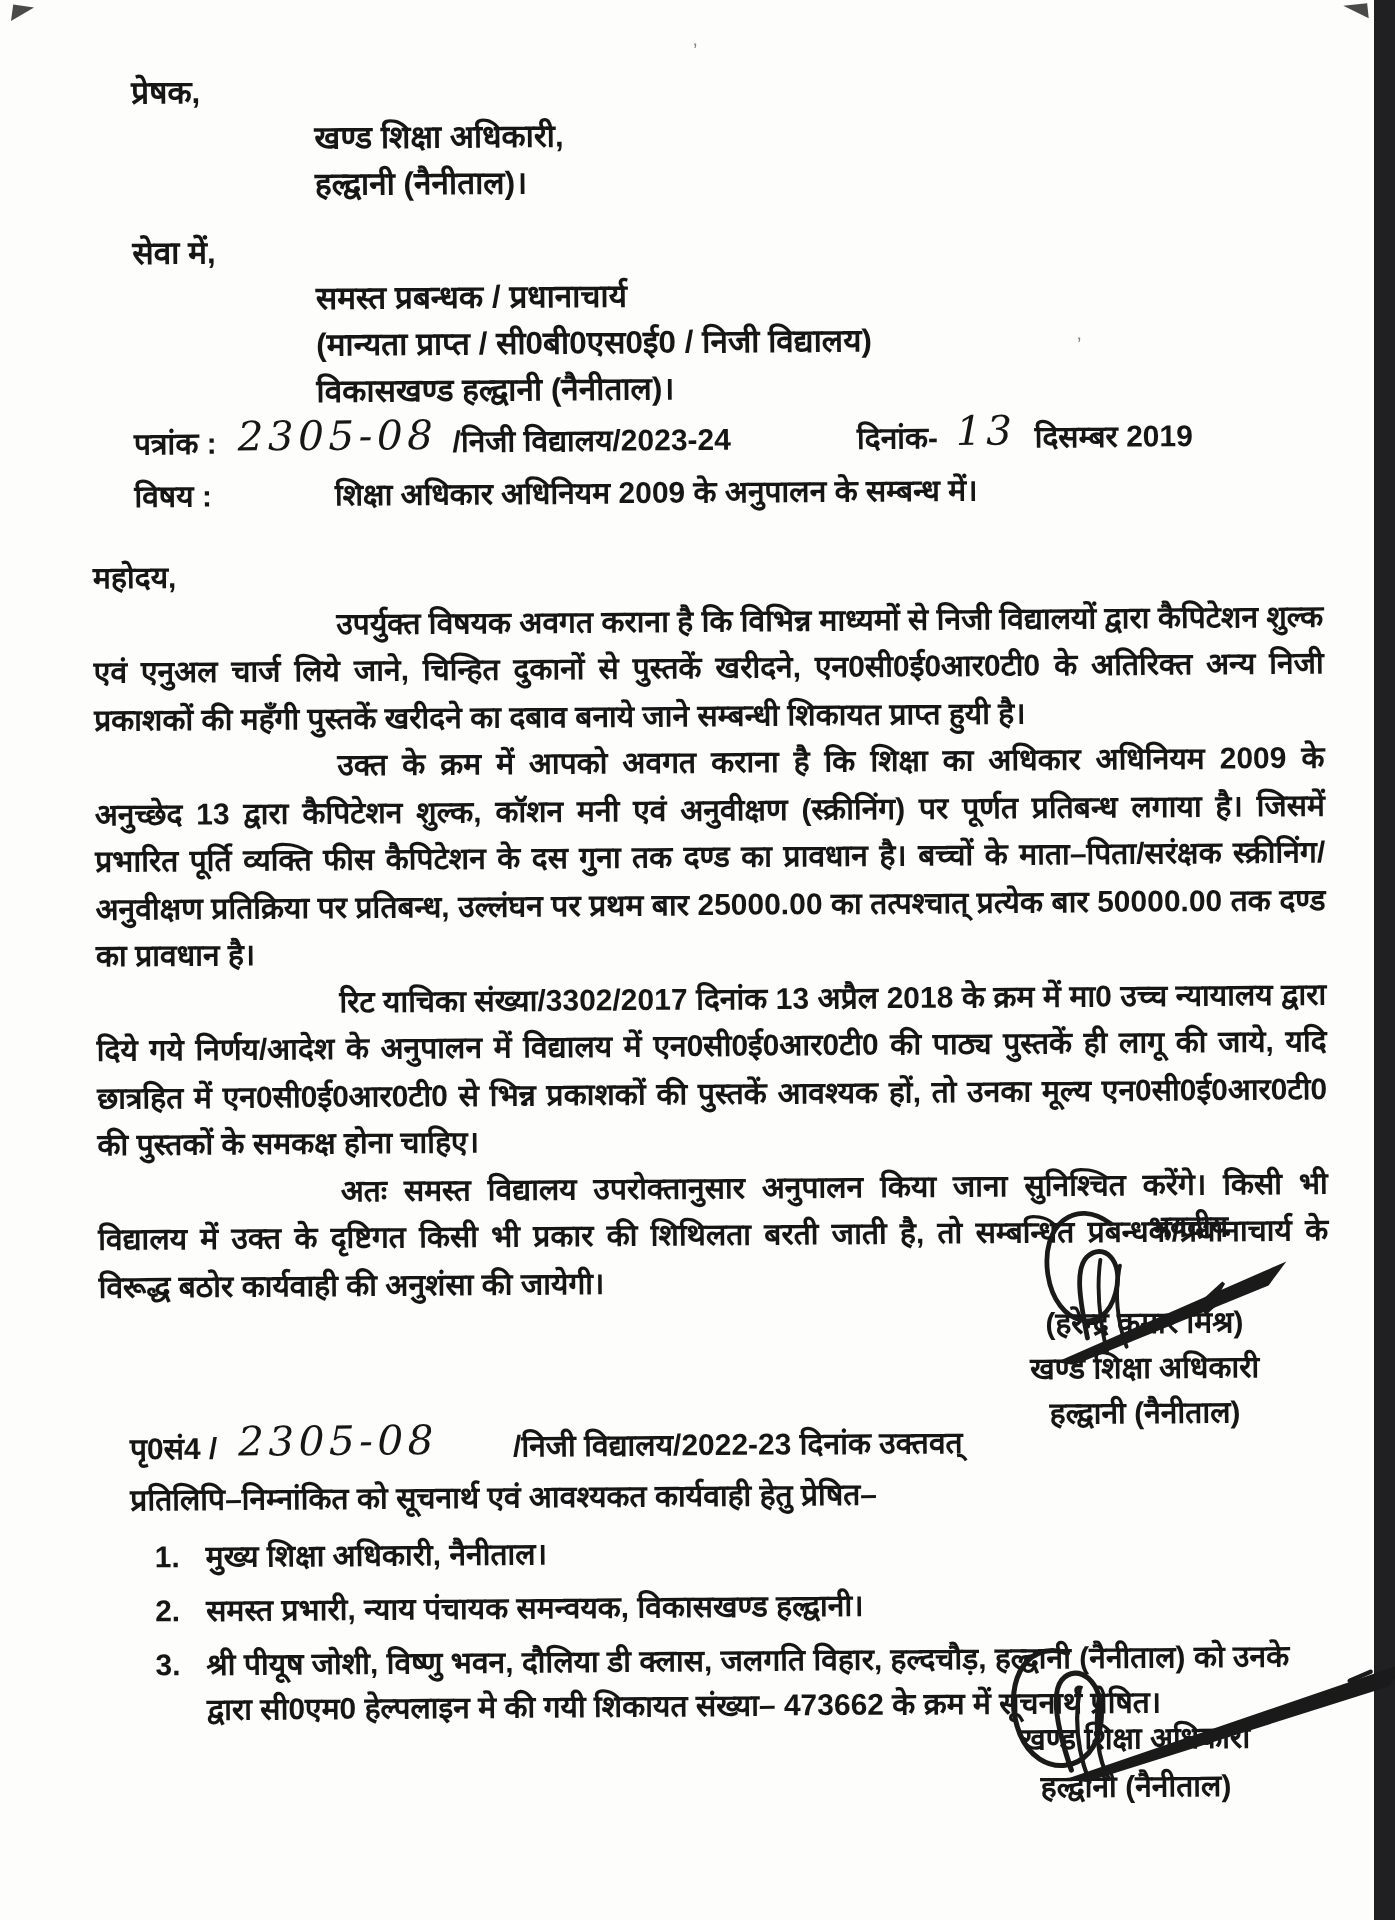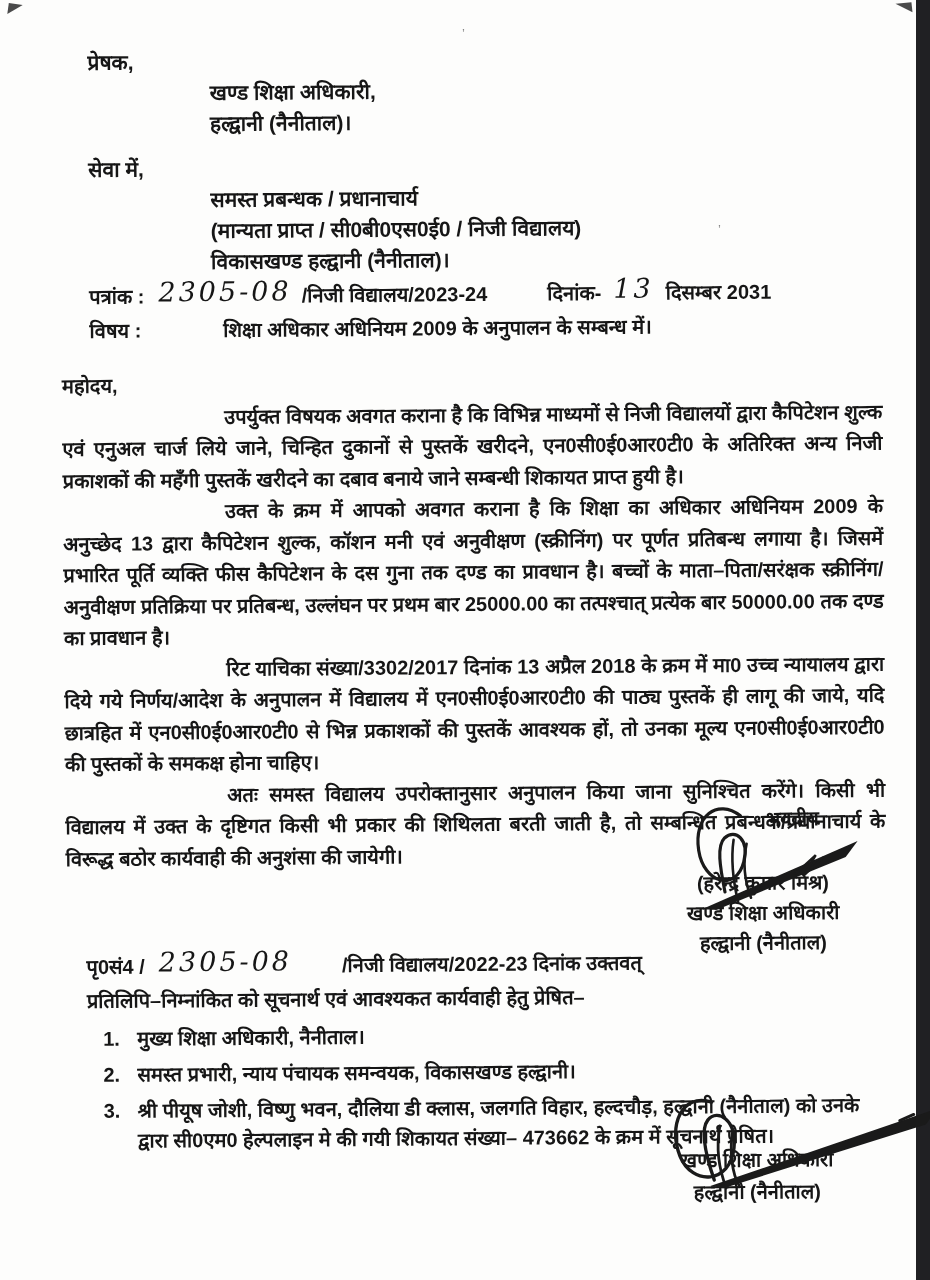--- a/index.html
+++ b/index.html
@@ -16,21 +16,21 @@
   .ink{color:#161616;}
   .sec{position:absolute;left:64px;right:46px;}
   .sec-header{top:44px;}
   .label-col{margin-left:28px;font-size:21px;font-weight:700;line-height:31px;}
   .addr-block{margin-left:150px;font-size:21px;font-weight:700;line-height:31px;}
   .gap-sm{height:14px;}
   .sec-ref{top:276px;font-size:20px;font-weight:700;}
   .ref-line{display:flex;align-items:baseline;white-space:nowrap;}
   .hand{font-family:"DejaVu Serif",serif;font-style:italic;font-weight:500;font-size:27px;letter-spacing:3px;position:relative;top:-2px;}
   .ref-num{margin:0 10px 0 14px;}
-  .ref-date-label{margin-left:60px;}
+  .ref-date-label{margin-left:84px;}
   .ref-date-num{margin:0 12px;}
   .subject-line{margin-top:7px;display:flex;}
   .subject-text{margin-left:82px;}
   .sec-body{top:368px;font-size:20px;font-weight:700;line-height:31.5px;text-align:justify;}
   .salutation{text-align:left;}
   .para{text-indent:162px;margin:0;}
   .sec-sign1{position:absolute;right:44px;top:806px;width:250px;text-align:center;font-size:20px;font-weight:700;line-height:30px;}
   .sig-closing{text-align:center;margin-left:60px;margin-bottom:34px;}
   .scrawl1{position:absolute;top:-8px;left:8px;pointer-events:none;}
   .sec-endorse{top:946px;font-size:20px;font-weight:700;}
@@ -73,21 +73,21 @@
       </div>
     </div>
 
     <div class="sec sec-ref">
       <div class="ref-line" style="margin-left:28px;">
         <span>पत्रांक :</span>
         <span class="hand ref-num">2305-08</span>
         <span>/निजी विद्यालय/2023-24</span>
         <span class="ref-date-label">दिनांक-</span>
         <span class="hand ref-date-num">13</span>
-        <span>दिसम्बर 2031</span>
+        <span>दिसम्बर 2019</span>
       </div>
       <div class="subject-line" style="margin-left:28px;">
         <span>विषय :</span>
         <span class="subject-text">शिक्षा अधिकार अधिनियम 2009 के अनुपालन के सम्बन्ध में।</span>
       </div>
     </div>
 
     <div class="sec sec-body">
       <div class="salutation">महोदय,</div>
       <p class="para">उपर्युक्त विषयक अवगत कराना है कि विभिन्न माध्यमों से निजी विद्यालयों द्वारा कैपिटेशन शुल्क एवं एनुअल चार्ज लिये जाने, चिन्हित दुकानों से पुस्तकें खरीदने, एन0सी0ई0आर0टी0 के अतिरिक्त अन्य निजी प्रकाशकों की महँगी पुस्तकें खरीदने का दबाव बनाये जाने सम्बन्धी शिकायत प्राप्त हुयी है।</p>

